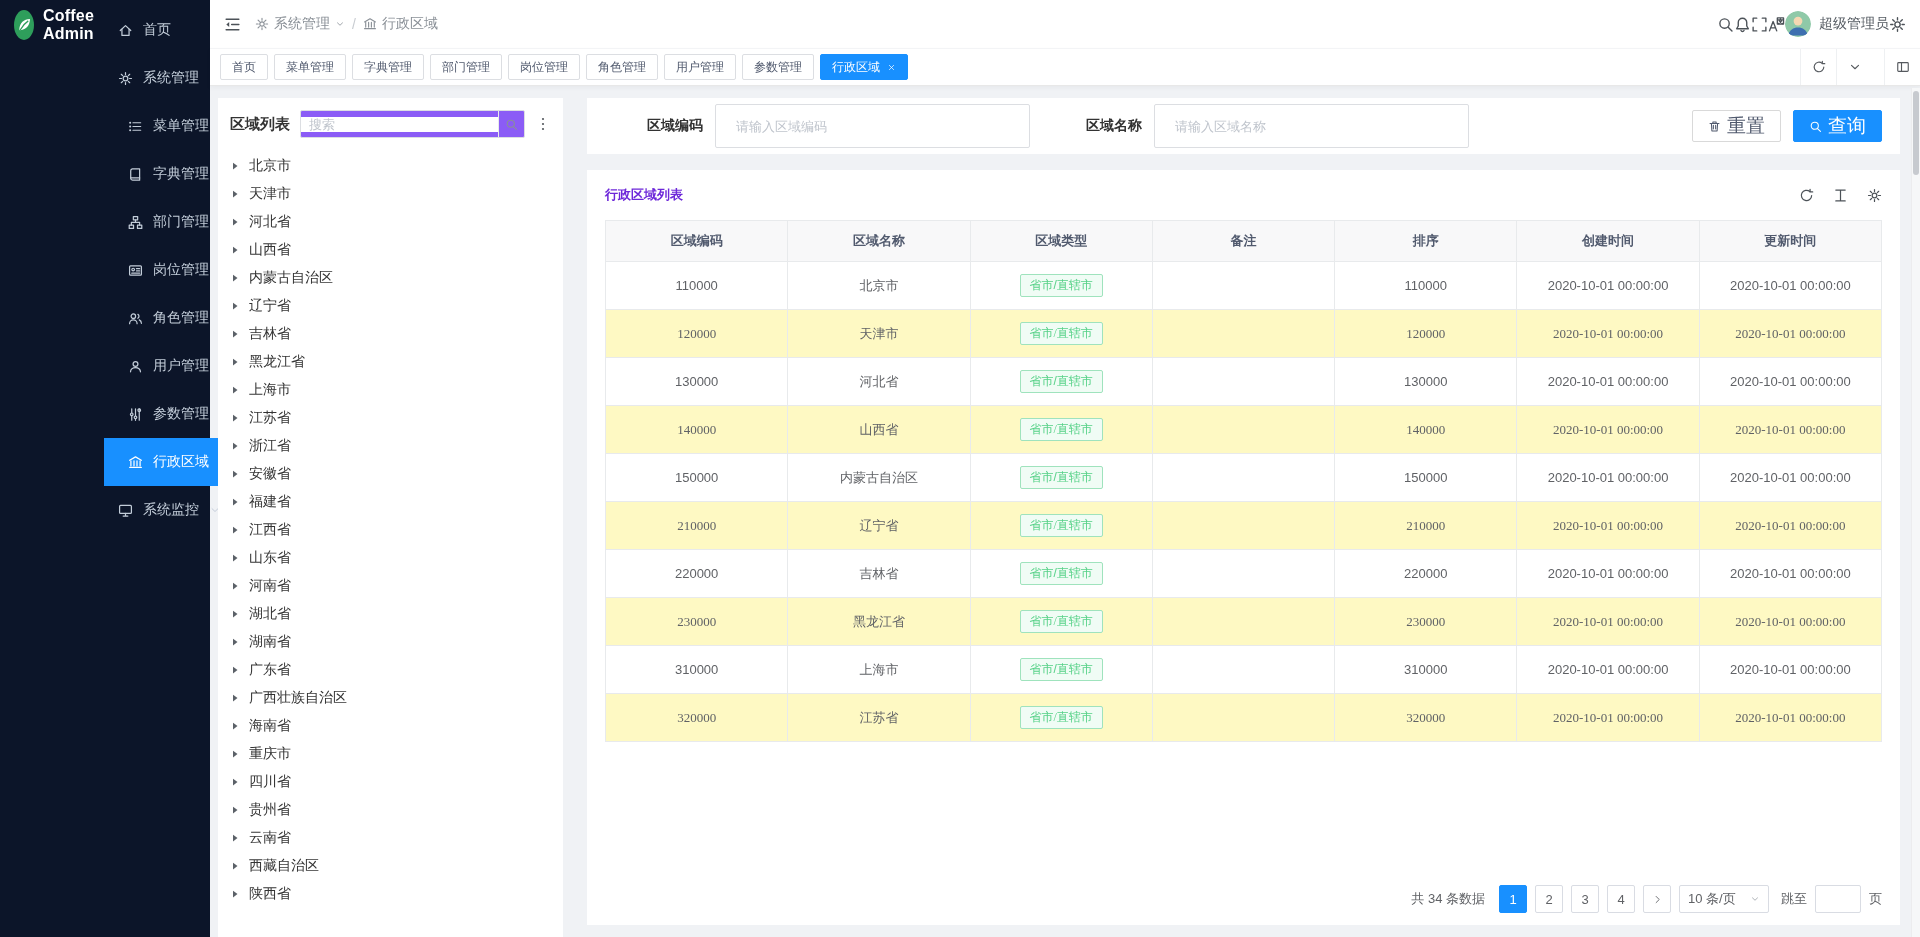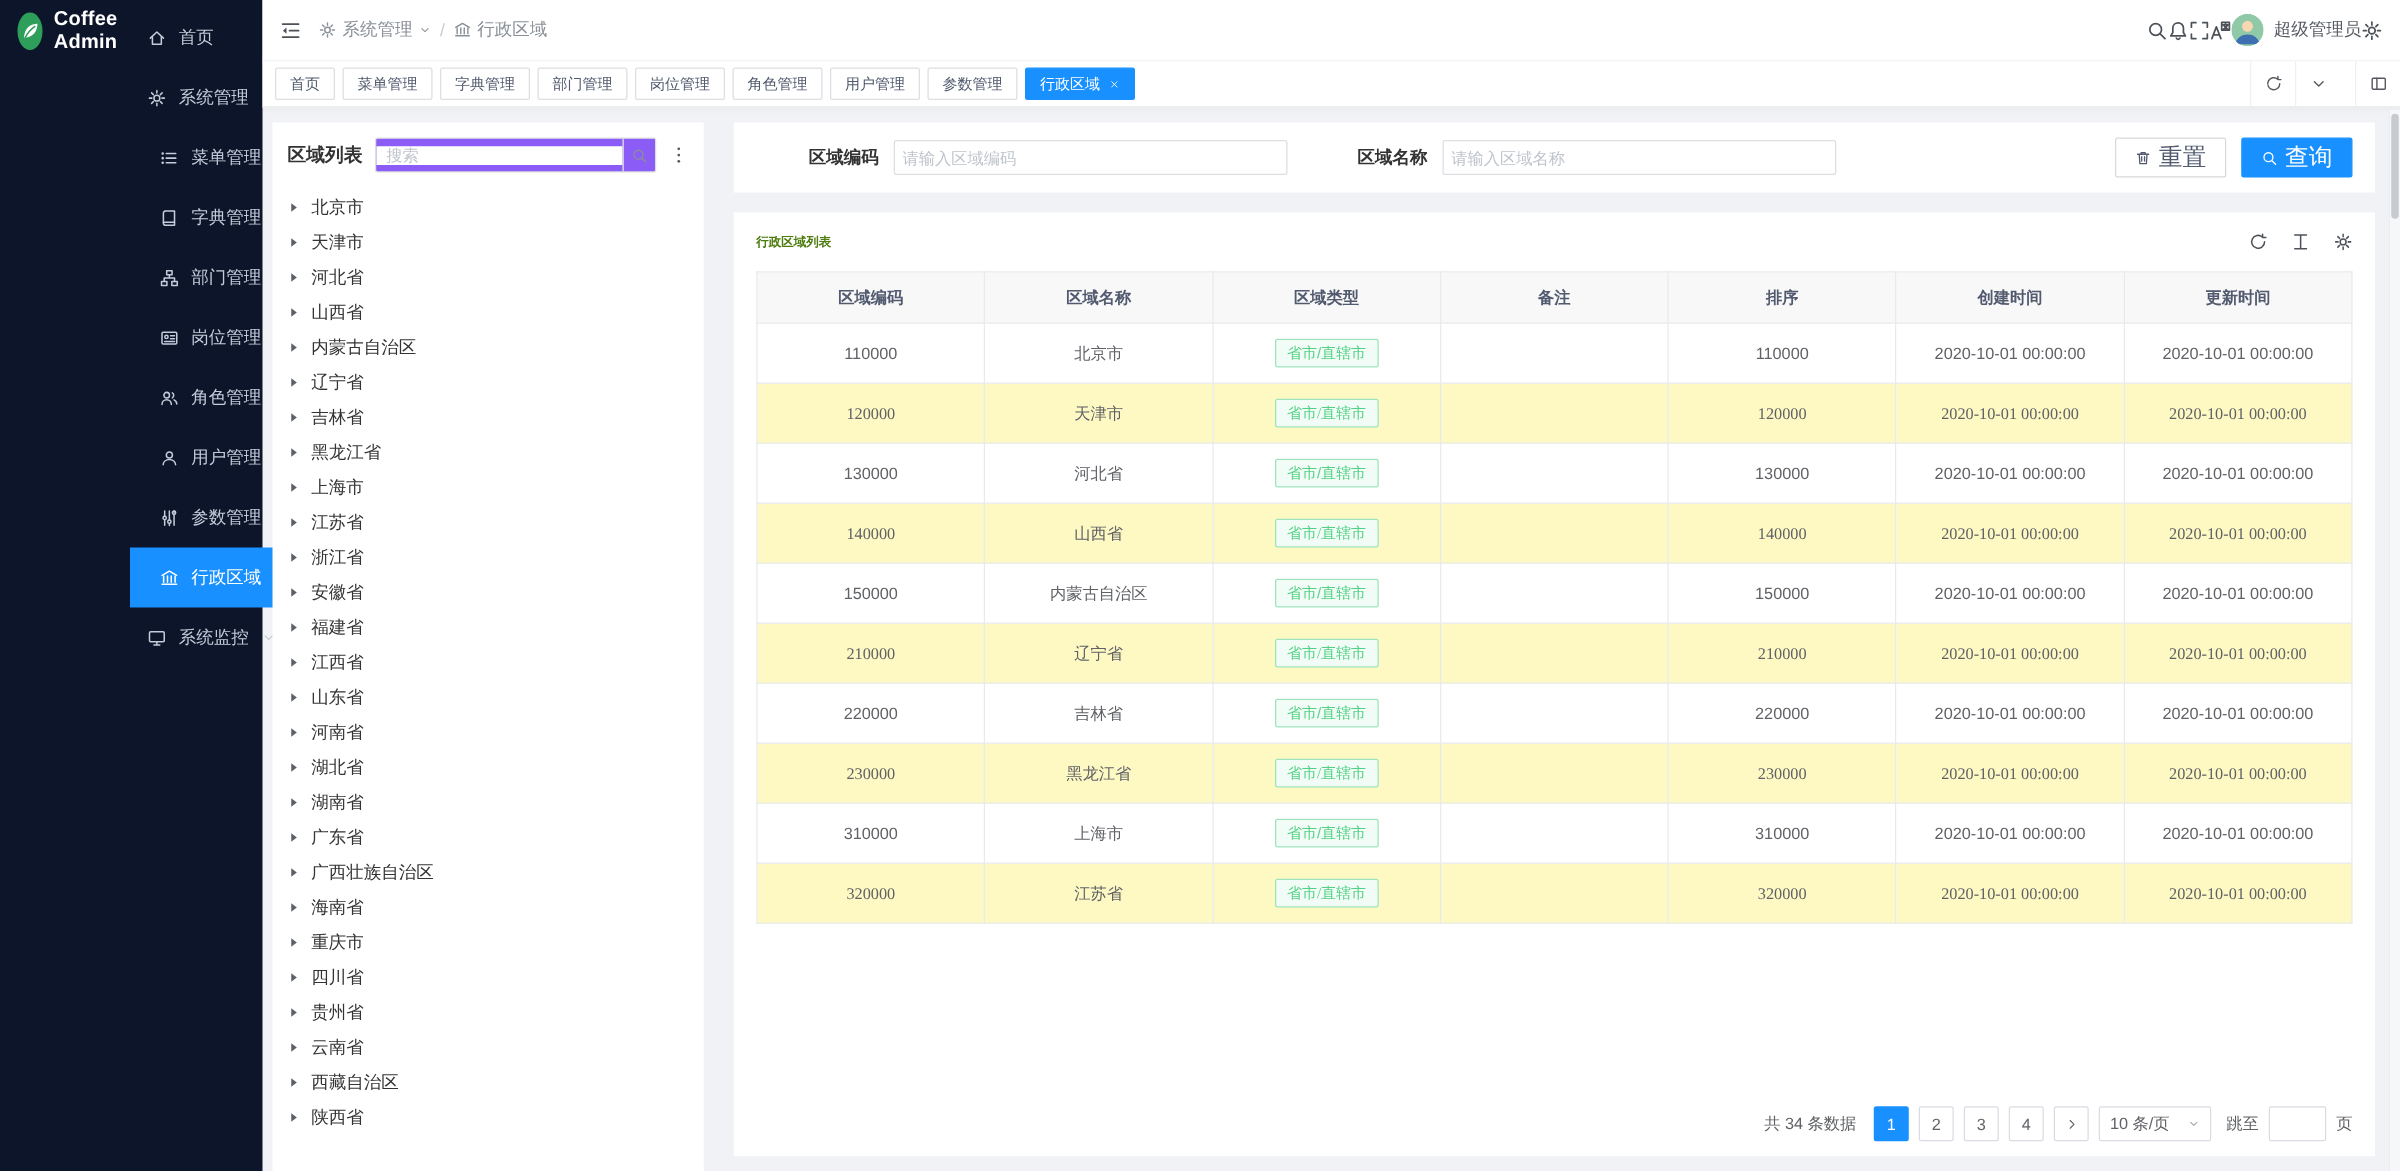--- a/index.html
+++ b/index.html
@@ -73,32 +73,32 @@
   .tree-item .icon{color:#5b6168;}
   .tree-item .icon svg{width:10px;height:10px;}
 
   
   .right-col{flex:1;display:flex;flex-direction:column;gap:16px;padding-bottom:12px;min-width:0;min-height:0;}
   .search-card{background:#fff;height:56px;flex-shrink:0;display:flex;align-items:center;padding:0 18px;}
   .sf-field{display:flex;align-items:center;gap:12px;}
   .sf-field.f1{margin-left:42px;}
   .sf-field.f2{margin-left:56px;}
   .sf-label{font-size:14px;font-weight:600;color:#333;white-space:nowrap;}
-  .sf-input{width:315px;height:28px;border:1px solid #dcdee2;border-radius:2px;padding:0 6px;font-size:13px;color:#333;outline:none;}
+  .sf-input{width:315px;height:44px;border:1px solid #dcdee2;border-radius:2px;padding:0 20px;font-size:13px;color:#333;outline:none;}
   .sf-input::placeholder{color:#bfc4cc;}
   .sf-buttons{margin-left:auto;display:flex;align-items:center;gap:12px;}
   .btn{height:32px;padding:0 15px;border-radius:2px;border:1px solid #d9d9d9;background:#fff;color:#515a6e;
     font-size:19px;display:inline-flex;align-items:center;gap:6px;cursor:pointer;font-family:inherit;}
   .btn svg{width:13px;height:13px;}
   .btn-primary{background:#1890ff;border-color:#1890ff;color:#fff;}
 
   
   .table-card{background:#fff;flex:1;display:flex;flex-direction:column;padding:16px 18px 12px;min-height:0;}
   .tc-header{display:flex;align-items:center;}
-  .tc-title{font-size:10px;font-weight:600;color:#4d7c0f;}
+  .tc-title{font-size:13px;font-weight:600;color:#6d28d9;}
   .tc-actions{margin-left:auto;display:flex;align-items:center;gap:19px;color:#4c5258;}
   .tc-actions .icon{cursor:pointer;}
   .tc-actions .icon svg{width:15px;height:15px;}
   table{width:100%;border-collapse:collapse;table-layout:fixed;margin-top:16px;}
   th{height:41px;background:#f8f8f9;border:1px solid #e8eaec;font-size:13px;font-weight:600;color:#515a6e;text-align:center;}
   td{height:48px;border:1px solid #e8eaec;font-size:13px;color:#606266;text-align:center;white-space:nowrap;}
   tr.striped td{background:#fef9c3;font-family:Liberation Serif, serif;}
   .badge{display:inline-block;padding:3px 9px;font-size:12px;color:#55d187;background:#f0fcf5;
     border:1px solid #9fe3bd;border-radius:2px;line-height:1.3;}
 

